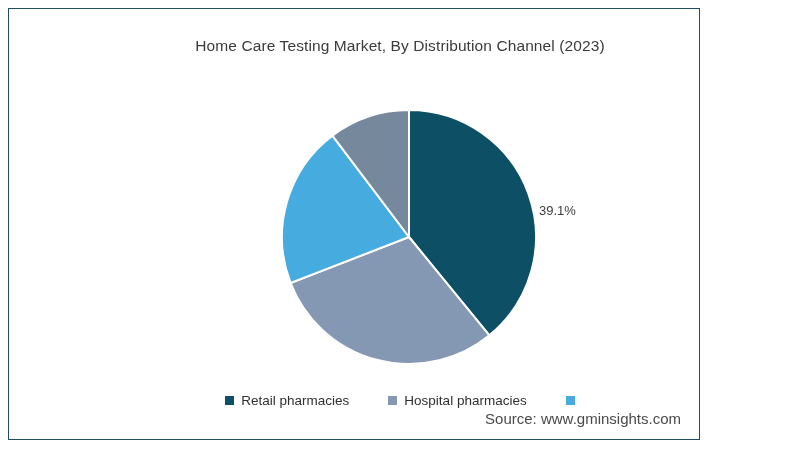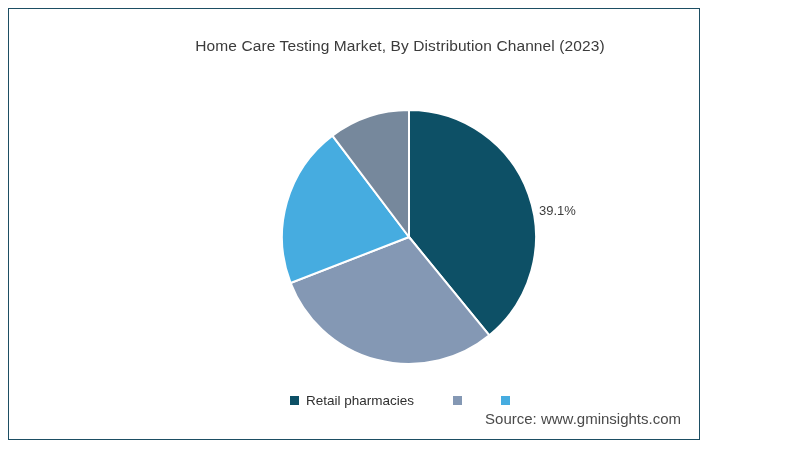--- a/index.html
+++ b/index.html
@@ -96,20 +96,21 @@
     <div id="value-label">39.1%</div>
   </div>
 
   <div id="legend">
     <div class="legend-item">
       <span class="legend-swatch" style="background: rgb(13, 80, 102);"></span>
       <span class="legend-label">Retail pharmacies</span>
     </div>
     <div class="legend-item">
       <span class="legend-swatch" style="background: rgb(132, 152, 180);"></span>
+      <span class="legend-label">Hospital pharmacies</span>
     </div>
     <div class="legend-item">
       <span class="legend-swatch" style="background: rgb(70, 172, 224);"></span>
     </div>
   </div>
 
   <div id="source">Source: www.gminsights.com</div>
 
 </div>
 

